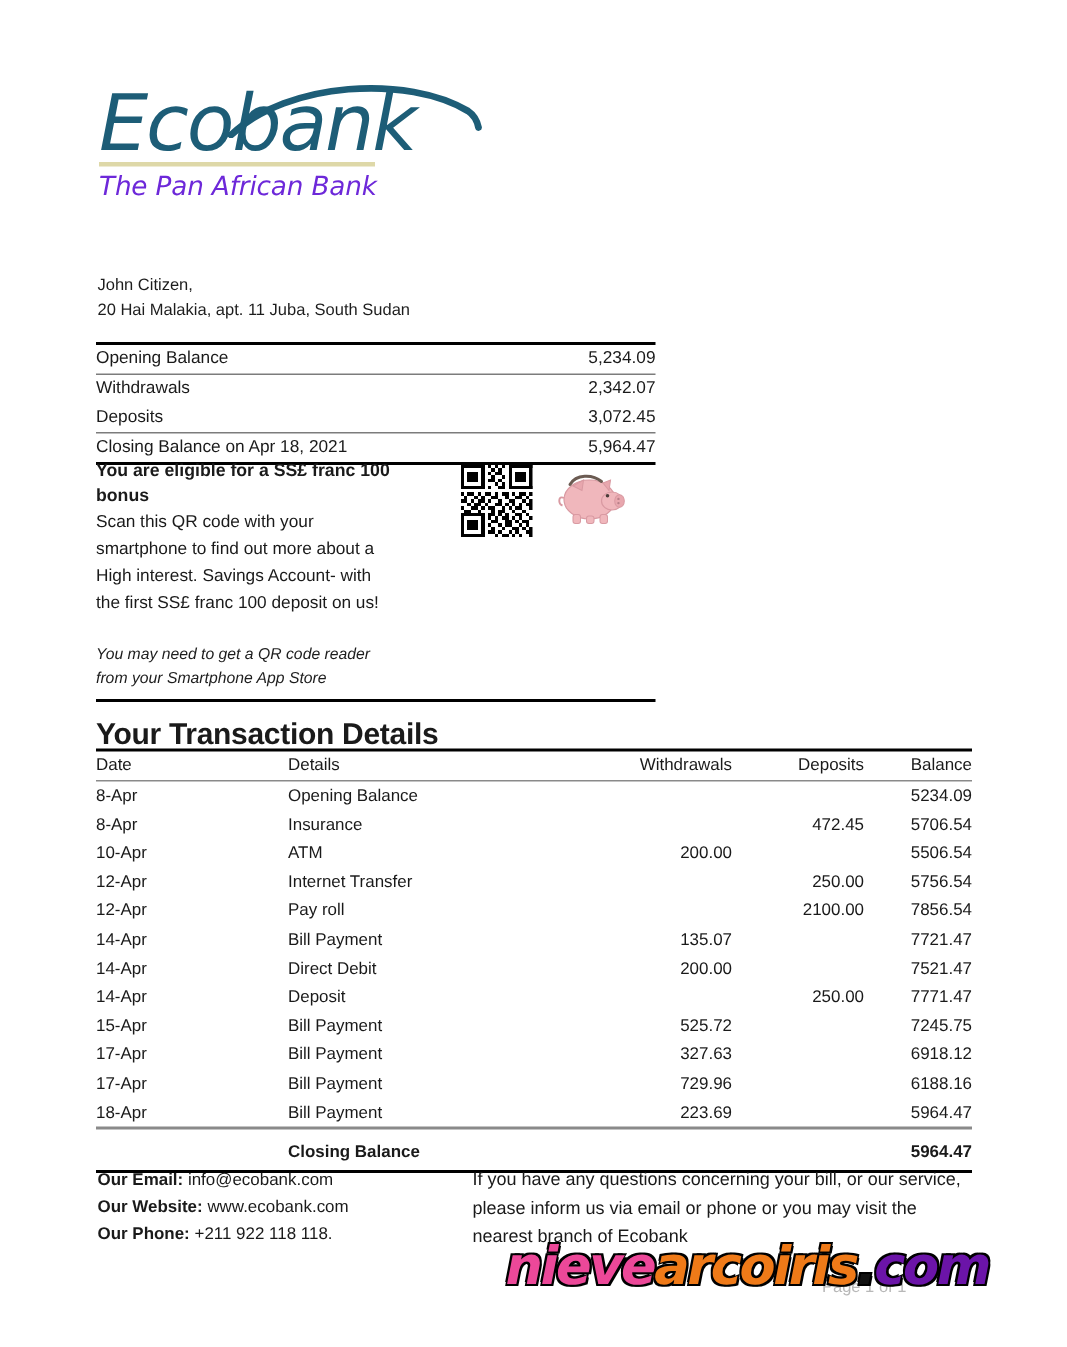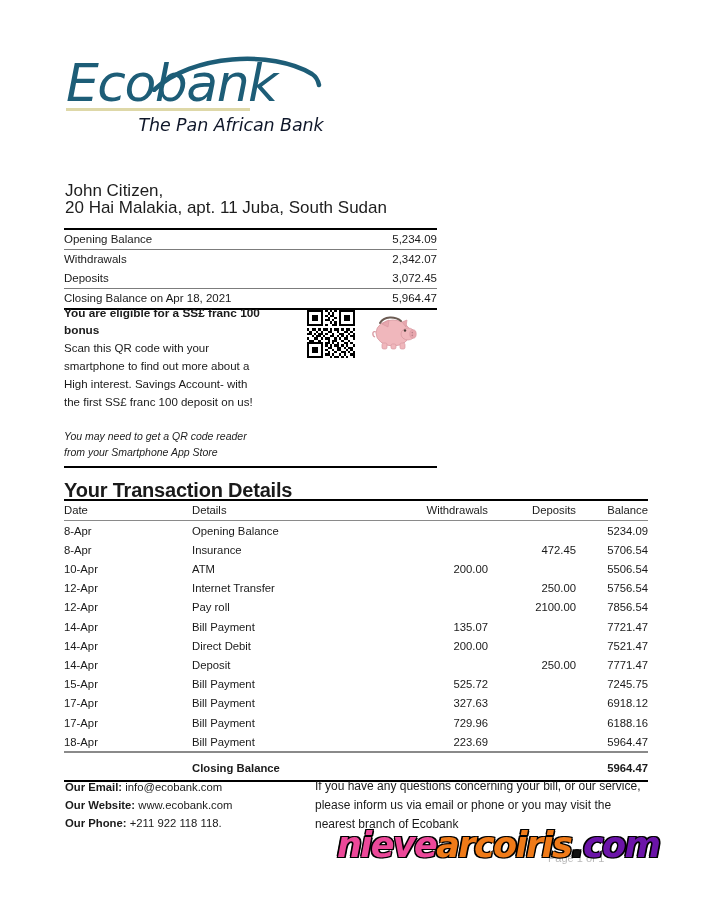--- a/index.html
+++ b/index.html
@@ -52,31 +52,30 @@
     width: 184px;
     height: 3px;
     background: #ded8a8;
     margin-top: -3px;
     margin-bottom: 4px;
   }
   .logo-tagline {
     font-family: "DejaVu Sans", sans-serif;
     font-style: italic;
     font-size: 17.5px;
-    color: #0f172a;
+    color: #6d28d9;
     letter-spacing: -0.1px;
-    text-align: center;
   }
 
   
   .addressee {
     position: absolute;
     left: 65px;
     top: 182px;
-    font-size: 17px;
+    font-size: 11px;
     line-height: 17px;
     color: #1d1d1d;
   }
 
   
   .summary {
     position: absolute;
     left: 64px;
     top: 228px;
     width: 373px;

